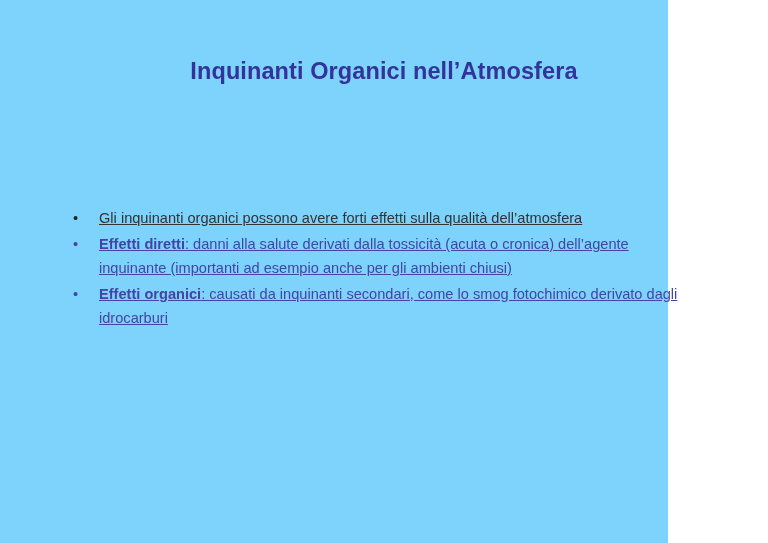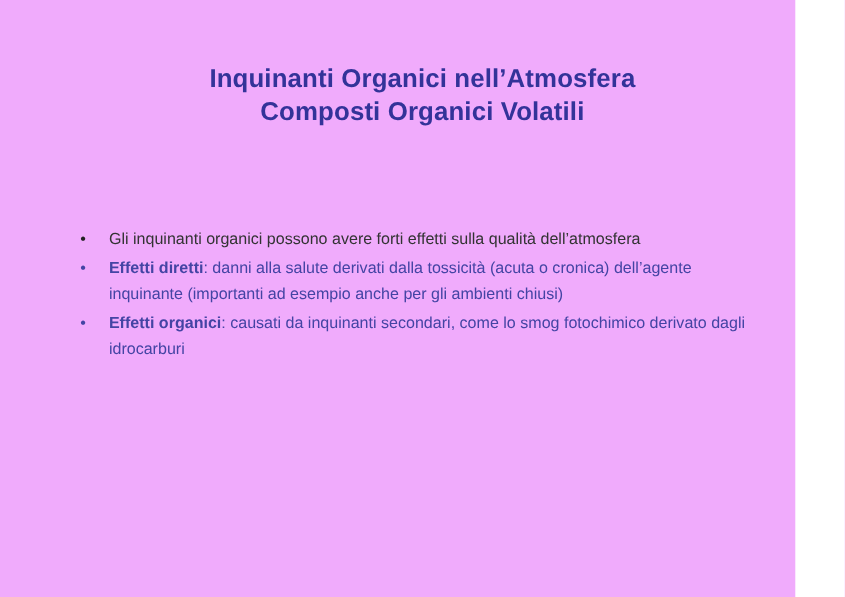--- a/index.html
+++ b/index.html
@@ -9,23 +9,23 @@
   }
   body {
     width: 768px;
     height: 543px;
     background: #ffffff;
     font-family: "Liberation Sans", sans-serif;
     overflow: hidden;
   }
   .slide {
     position: relative;
-    width: 723px;
+    width: 668px;
     height: 543px;
-    background: #f0abfc;
+    background: #7dd3fc;
   }
 
   
   .title-block {
     position: absolute;
     left: 0;
     top: 56px;
     width: 768px;
     text-align: center;
   }
@@ -55,40 +55,40 @@
   }
   .bullet-row .marker {
     position: absolute;
     left: 5px;
     top: 0;
     font-size: 14.6px;
     line-height: 24px;
   }
   .bullet-row .btext {
     display: block;
+    text-decoration: underline;
   }
 
   .tone-dark { color: #333333; }
   .tone-blue { color: #4444A4; }
   .marker.tone-dark { color: #222222; }
   .marker.tone-blue { color: #4444A4; }
 
   .lead {
     font-weight: bold;
     text-align: center;
   }
 </style>
 </head>
 <body>
 
 <div class="slide">
 
   <div class="title-block">
     <div class="title-line">Inquinanti Organici nell’Atmosfera</div>
-    <div class="title-line">Composti Organici Volatili</div>
   </div>
 
   <div class="body-block">
 
     <div class="bullet-row">
       <span class="marker tone-dark">•</span>
       <span class="btext tone-dark"><span class="lead"></span><span>Gli inquinanti organici possono avere forti effetti sulla qualità dell’atmosfera</span></span>
     </div>
 
     <div class="bullet-row">

